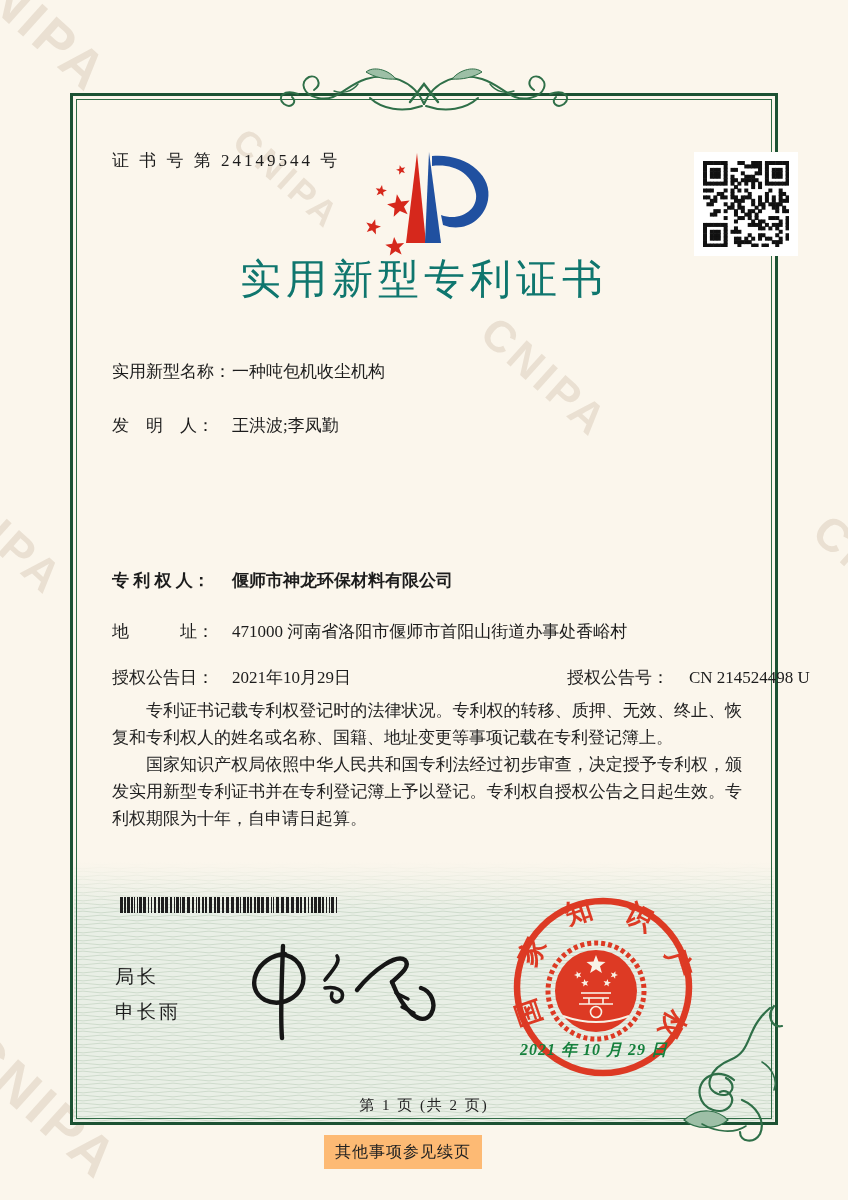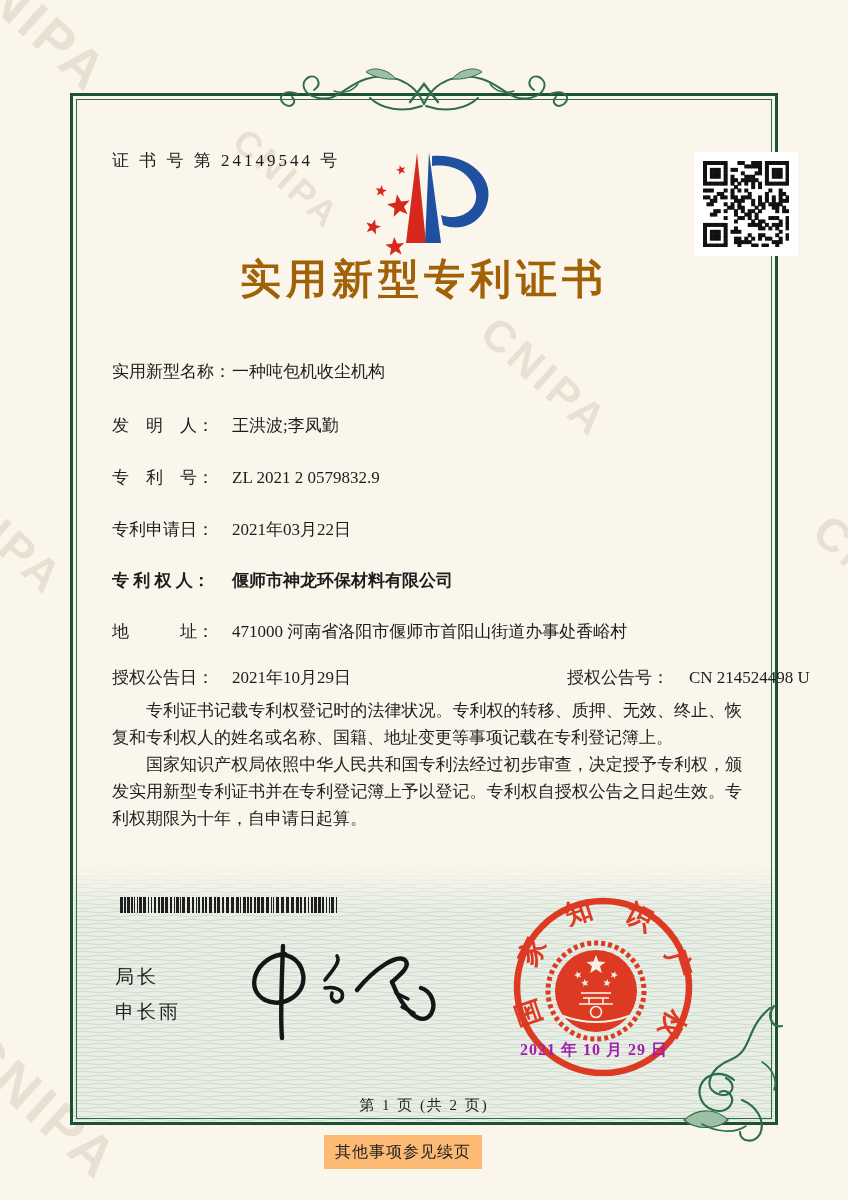--- a/index.html
+++ b/index.html
@@ -33,39 +33,39 @@
   .cert-number{
     position:absolute;left:112px;top:149px;font-size:17px;letter-spacing:3px;
   }
   .logo{position:absolute;left:352px;top:142px;}
   .qr-box{
     position:absolute;left:694px;top:152px;width:104px;height:104px;background:#ffffff;
   }
   .qr-box svg{position:absolute;left:9px;top:9px;}
   .title{
     position:absolute;left:0;top:252px;width:100%;text-align:center;
-    font-size:41px;font-weight:700;letter-spacing:5px;color:#a16207;
+    font-size:41px;font-weight:400;letter-spacing:5px;color:#0f766e;
   }
   .frow{position:absolute;left:112px;font-size:17px;white-space:nowrap;}
   .frow .lab{display:inline-block;width:120px;}
   .grant2{position:absolute;left:455px;top:0;}
   .grant2 .lab{display:inline-block;width:122px;}
   .bodytext{
     position:absolute;left:112px;top:697px;width:630px;
     font-size:17px;line-height:27px;text-align:justify;color:#222;
   }
   .bodytext p{margin:0;text-indent:2em;}
   .barcode{position:absolute;left:120px;top:897px;}
   .director-title{position:absolute;left:115px;top:964px;font-size:19px;letter-spacing:3px;}
   .director-name{position:absolute;left:115px;top:999px;font-size:19px;letter-spacing:3px;}
   .sig{position:absolute;left:225px;top:930px;}
   .seal{position:absolute;left:493px;top:877px;}
   .seal-date{
     position:absolute;left:520px;top:1040px;width:170px;font-size:16px;
-    color:#a21caf;letter-spacing:1px;white-space:nowrap;font-weight:bold;
+    color:#15803d;letter-spacing:1px;white-space:nowrap;font-weight:bold;font-style:italic;
   }
   .page-number{
     position:absolute;left:0;top:1096px;width:848px;text-align:center;
     font-size:15px;letter-spacing:2px;color:#222;
   }
   .cont-box{
     position:absolute;left:324px;top:1135px;width:158px;height:34px;
     background:#fdba74;text-align:center;line-height:34px;font-size:16px;
     letter-spacing:1px;color:#222;
   }
@@ -482,26 +482,20 @@
   </div>
 
   <div class="title">实用新型专利证书</div>
 
   <div class="frow" style="top:360px;">
     <span class="lab">实用新型名称：</span><span>一种吨包机收尘机构</span>
   </div>
   <div class="frow" style="top:414px;">
     <span class="lab">发　明　人：</span><span>王洪波;李凤勤</span>
   </div>
-  <div class="frow" style="top:466px;">
-    <span class="lab">专　利　号：</span><span>ZL 2021 2 0579832.9</span>
-  </div>
-  <div class="frow" style="top:518px;">
-    <span class="lab">专利申请日：</span><span>2021年03月22日</span>
-  </div>
   <div class="frow" style="top:569px;font-weight:bold;">
     <span class="lab">专 利 权 人：</span><span>偃师市神龙环保材料有限公司</span>
   </div>
   <div class="frow" style="top:620px;">
     <span class="lab">地　　　址：</span><span>471000 河南省洛阳市偃师市首阳山街道办事处香峪村</span>
   </div>
   <div class="frow" style="top:666px;width:630px;">
     <span class="lab">授权公告日：</span><span>2021年10月29日</span>
     <span class="grant2">
       <span class="lab">授权公告号：</span><span>CN 214524498 U</span>

